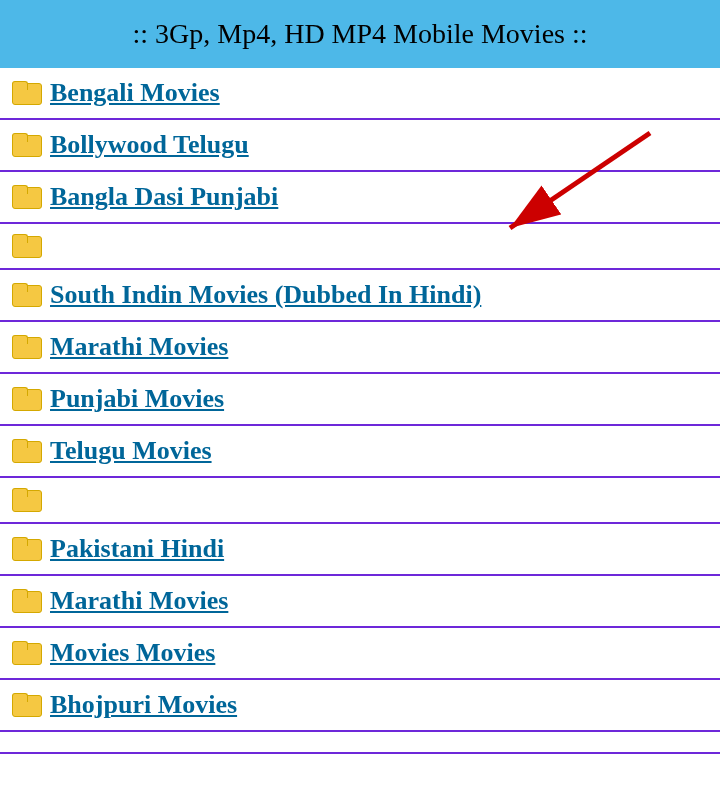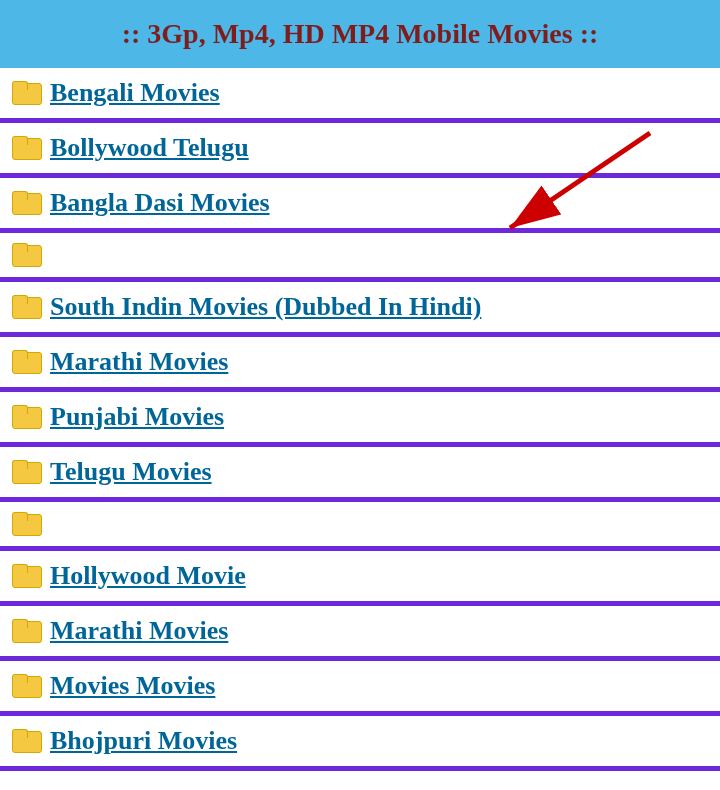--- a/index.html
+++ b/index.html
@@ -17,37 +17,37 @@
     }
 
     .header {
       background: #4db8e8;
       width: 100%;
       padding: 18px 20px;
       text-align: center;
     }
 
     .header-title {
-      color: #7f1d1d;
+      color: #000000;
       font-size: 28px;
-      font-weight: bold;
+      font-weight: normal;
       font-family: Georgia, serif;
       margin-top: 14px;
     }
 
     .list-container {
       padding: 0;
       position: relative;
     }
 
     .list-item {
       display: flex;
       align-items: center;
       padding: 10px 12px;
-      border-bottom: 5px solid #6d28d9;
+      border-bottom: 2px solid #6d28d9;
       cursor: pointer;
     }
 
     .folder-icon {
       width: 28px;
       height: 24px;
       min-width: 28px;
       margin-right: 10px;
       position: relative;
     }
@@ -122,21 +122,21 @@
       <div class="list-item">
         <span class="folder-icon"></span>
         <span class="item-link">Bengali Movies</span>
       </div>
       <div class="list-item">
         <span class="folder-icon"></span>
         <span class="item-link">Bollywood Telugu</span>
       </div>
       <div class="list-item">
         <span class="folder-icon"></span>
-        <span class="item-link">Bangla Dasi Movies</span>
+        <span class="item-link">Bangla Dasi Punjabi</span>
       </div>
       <div class="list-item">
         <span class="folder-icon"></span>
       </div>
       <div class="list-item">
         <span class="folder-icon"></span>
         <span class="item-link">South Indin Movies (Dubbed In Hindi)</span>
       </div>
       <div class="list-item">
         <span class="folder-icon"></span>
@@ -148,21 +148,21 @@
       </div>
       <div class="list-item">
         <span class="folder-icon"></span>
         <span class="item-link">Telugu Movies</span>
       </div>
       <div class="list-item">
         <span class="folder-icon"></span>
       </div>
       <div class="list-item">
         <span class="folder-icon"></span>
-        <span class="item-link">Hollywood Movie</span>
+        <span class="item-link">Pakistani Hindi</span>
       </div>
       <div class="list-item">
         <span class="folder-icon"></span>
         <span class="item-link">Marathi Movies</span>
       </div>
       <div class="list-item">
         <span class="folder-icon"></span>
         <span class="item-link">Movies Movies</span>
       </div>
       <div class="list-item">

